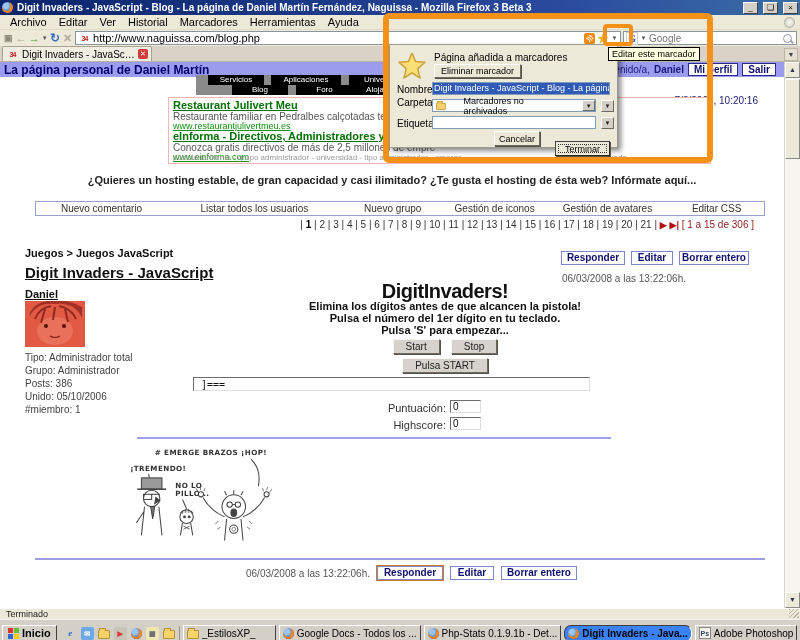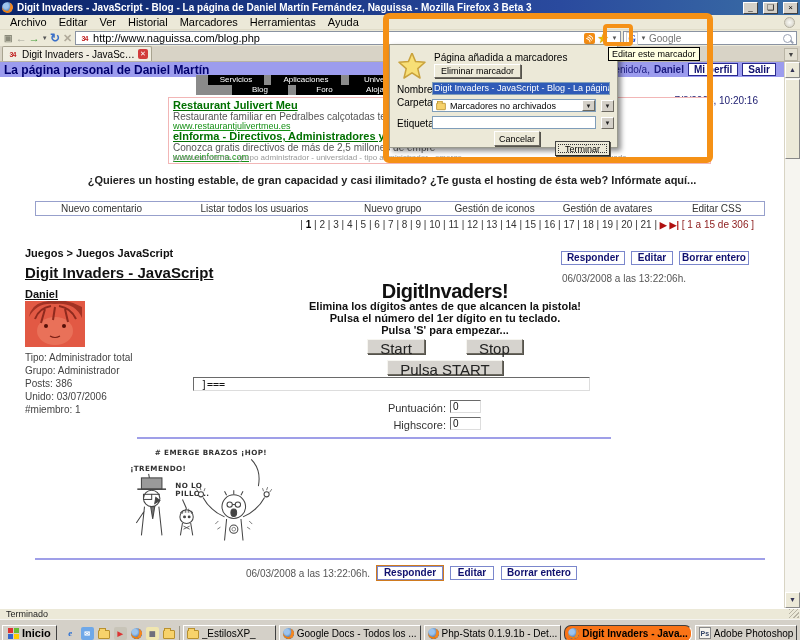--- a/index.html
+++ b/index.html
@@ -96,21 +96,21 @@
   #post-title { position:absolute; top:202px; left:25px; font-size:15px; font-weight:bold; color:#111;text-decoration:underline; }
   #post-date { position:absolute; top:211px; left:562px; font-size:10px; color:#555; }
   #author { position:absolute; top:226px; left:25px; font-weight:bold; text-decoration:underline; font-size:11px; color:#111; }
   #avatar { position:absolute; top:239px; left:25px; width:60px; height:46px; }
   #author-info { position:absolute; top:289px; left:25px; font-size:10px; color:#444; line-height:13px; }
 
   #game { position:absolute; top:220px; left:105px; width:680px; text-align:center; color:#111; }
   #game-title { font-size:20px; font-weight:bold; line-height:18px; letter-spacing:-.5px; }
   .game-line { font-size:11px; font-weight:bold; line-height:12px; }
   .gbtn { background:#d6d3ce; border:1px solid; border-color:#f6f5f0 #6d6a61 #6d6a61 #f6f5f0;
-    box-shadow:1px 1px 0 #55534c; font-size:15px; height:15px; padding:0 12px; margin:0 19px; color:#222;
+    box-shadow:1px 1px 0 #55534c; font-size:10px; height:15px; padding:0 12px; margin:0 4px; color:#222;
     font-family:"Liberation Sans",sans-serif; }
   #pulsa-row { margin-top:4px; }
   #game-field { position:absolute; top:315px; left:193px; width:397px; height:14px; border:1px solid;
     border-color:#6a6a6a #ddd #ddd #6a6a6a; font-family:"DejaVu Sans Mono",monospace; font-size:10px; padding:0 1px; color:#111; }
   .score-label { position:absolute; left:330px; width:116px; text-align:right; font-size:11px; color:#333; }
   .score-input { position:absolute; left:450px; width:31px; height:13px; border:1px solid;
     border-color:#6a6a6a #ddd #ddd #6a6a6a; font-size:10px; padding:0 2px; color:#111; }
 
   #comic-hr { position:absolute; top:375px; left:137px; width:474px; border-top:2px solid #9f9fe8; }
   #comic { position:absolute; top:381px; left:128px; width:190px; height:118px; }
@@ -141,38 +141,38 @@
   .ql-ie { color:#2a6fd4; font-family:"Liberation Serif",serif; font-style:italic; }
   .ql-mail { background:#6fa8e8; color:#fff; font-size:7px; }
   .ql-media { background:#c8c4b8; color:#d33; font-size:7px; }
   .ql-img { background:#f0e6b0; color:#667; font-size:7px; }
   .folder-icon { width:12px; height:9px; background:#f7d26b; border:1px solid #b9912e; border-radius:1px; position:relative; margin-top:2px; }
   .folder-icon::before { content:""; position:absolute; top:-3px; left:0; width:5px; height:2px; background:#f7d26b;
     border:1px solid #b9912e; border-bottom:0; }
   .taskbtn { flex:0 0 93px; height:17px; background:#d4d0c8; border:1px solid; border-color:#fff #404040 #404040 #fff;
     display:flex; align-items:center; gap:3px; padding:0 3px; font-size:10px; }
   .taskbtn .lbl { flex:1; white-space:nowrap; overflow:hidden; text-overflow:ellipsis; }
-  .taskbtn.active { background:#f97316; border-color:#404040 #fff #fff #404040; font-weight:bold;border-radius:7px; }
+  .taskbtn.active { background:#3b82f6; border-color:#404040 #fff #fff #404040; font-weight:bold;border-radius:7px; }
   .ps-ic { width:12px; height:12px; background:#f4f2ec; border:1px solid #888; color:#346; font-size:7px; line-height:11px; text-align:center; font-weight:bold; }
 
   
   #orange-frame { position:absolute; left:383px; top:13px; width:330px; height:150px; border:6px solid #f59116; border-radius:6px; z-index:50; }
   #orange-star { position:absolute; left:603px; top:24px; width:30px; height:22px; border:4px solid #f59116; border-radius:4px; z-index:58; }
   #bm-tooltip { position:absolute; left:608px; top:47px; background:#ffffe1; border:1px solid #000; font-size:9px; padding:1px 3px; z-index:60; white-space:nowrap; }
   #bm-dialog { position:absolute; left:389px; top:44px; width:229px; height:104px; background:#ece9d8;
     border:1px solid #9a9a8e; box-shadow:3px 3px 5px rgba(0,0,0,.45); z-index:55; font-size:10px; }
   .bmd-title { position:absolute; left:44px; top:7px; color:#000; }
   .bmd-btn { background:#ece9d8; border:1px solid; border-color:#fff #6d6a61 #6d6a61 #fff; box-shadow:1px 1px 0 #55534c;
     font-size:9px; font-family:"Liberation Sans",sans-serif; color:#000; }
   .bmd-remove { position:absolute; left:44px; top:19px; height:14px; padding:0 6px; }
   .bmd-label { position:absolute; left:7px; color:#000; }
   .bmd-name { position:absolute; left:42px; top:37px; width:178px; height:13px; background:#fff; border:1px solid #7f9db9; overflow:hidden; }
   .bmd-name span { display:block; background:#2f5bb7; color:#fff; font-size:9px; line-height:11px; padding:0 1px; white-space:nowrap; }
   .bmd-select { position:absolute; left:42px; top:54px; width:164px; height:13px; background:#fff; border:1px solid #7f9db9;
-    display:flex; align-items:center; gap:3px; padding-left:2px; font-size:9px; }
+    display:flex; align-items:center; gap:17px; padding-left:2px; font-size:9px; }
   .bmd-select .folder-icon { transform:scale(.8); margin-top:1px; }
   .dd-btn { margin-left:auto; width:13px; height:11px; background:#d4d0c8; border:1px solid; border-color:#fff #6d6a61 #6d6a61 #fff;
     font-size:6px; line-height:10px; text-align:center; color:#222; }
   .exp-btn { position:absolute; left:211px; width:13px; height:12px; background:#d4d0c8; border:1px solid;
     border-color:#fff #6d6a61 #6d6a61 #fff; font-size:6px; line-height:11px; text-align:center; color:#222; }
   .bmd-tags { position:absolute; left:42px; top:71px; width:164px; height:13px; background:#fff; border:1px solid #7f9db9; }
   .bmd-cancel { position:absolute; left:104px; top:86px; width:46px; height:15px; }
   .bmd-done { position:absolute; left:165px; top:96px; width:55px; height:15px; border-color:#444 #2c2a24 #2c2a24 #444;
     outline:1px dotted #333; outline-offset:-4px; }
   .bmd-star-svg { position:absolute; left:8px; top:8px; }
@@ -309,21 +309,21 @@
       <path d="M10,18 Q14,7 26,5 M34,5 Q46,7 51,18 M20,8 L16,22 M30,6 L28,19 M40,8 L43,21" stroke="#8f2a1e" stroke-width="2" fill="none"></path>
       <circle cx="21" cy="25" r="2" fill="#551008"></circle>
       <circle cx="39" cy="25" r="2" fill="#551008"></circle>
       <path d="M25,35 Q30,38 35,35" stroke="#7a1f14" stroke-width="1.2" fill="none"></path>
     </svg>
 
     <div id="author-info">
       <div>Tipo: Administrador total</div>
       <div>Grupo: Administrador</div>
       <div>Posts: 386</div>
-      <div>Unido: 03/07/2006</div>
+      <div>Unido: 05/10/2006</div>
       <div>#miembro: 1</div>
     </div>
 
     <div id="game">
       <div id="game-title">DigitInvaders!</div>
       <div class="game-line">Elimina los dígitos antes de que alcancen la pistola!</div>
       <div class="game-line">Pulsa el número del 1er dígito en tu teclado.</div>
       <div class="game-line">Pulsa 'S' para empezar...</div>
       <div style="margin-top:3px;">
         <button class="gbtn">Start</button>

